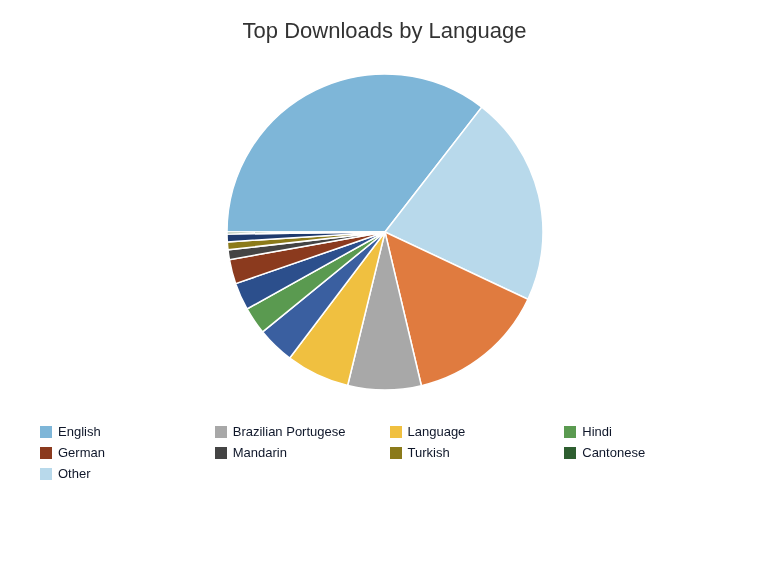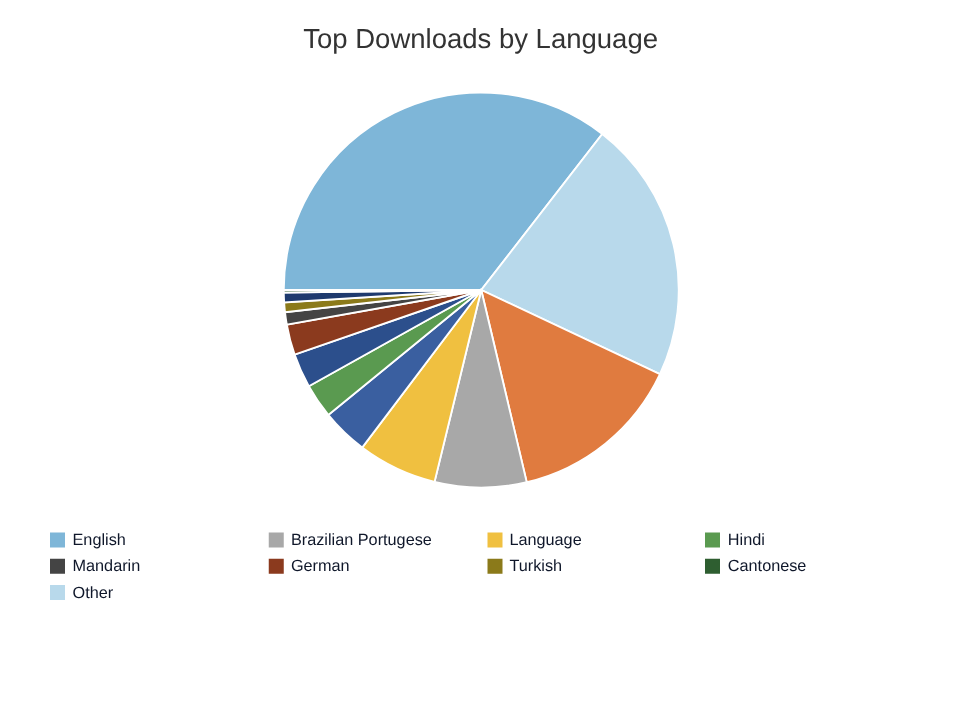--- a/index.html
+++ b/index.html
@@ -83,26 +83,26 @@
       </div>
       <div class="legend-item">
         <div class="legend-color" style="background-color: rgb(240, 192, 64);"></div>
         <span>Language</span>
       </div>
       <div class="legend-item">
         <div class="legend-color" style="background-color: rgb(90, 154, 80);"></div>
         <span>Hindi</span>
       </div>
       <div class="legend-item">
+        <div class="legend-color" style="background-color: rgb(139, 58, 30);"></div>
+        <span>German</span>
+      </div>
+      <div class="legend-item">
         <div class="legend-color" style="background-color: rgb(68, 68, 68);"></div>
         <span>Mandarin</span>
-      </div>
-      <div class="legend-item">
-        <div class="legend-color" style="background-color: rgb(139, 58, 30);"></div>
-        <span>German</span>
       </div>
       <div class="legend-item">
         <div class="legend-color" style="background-color: rgb(139, 122, 26);"></div>
         <span>Turkish</span>
       </div>
       <div class="legend-item">
         <div class="legend-color" style="background-color: rgb(46, 94, 48);"></div>
         <span>Cantonese</span>
       </div>
       <div class="legend-item">

